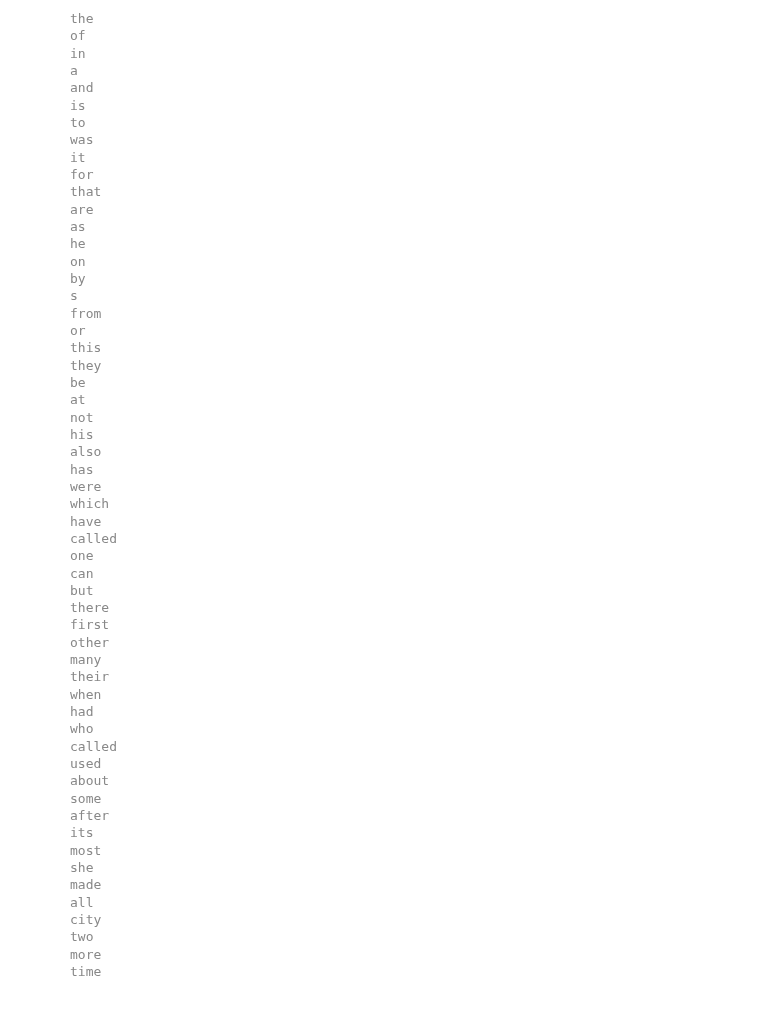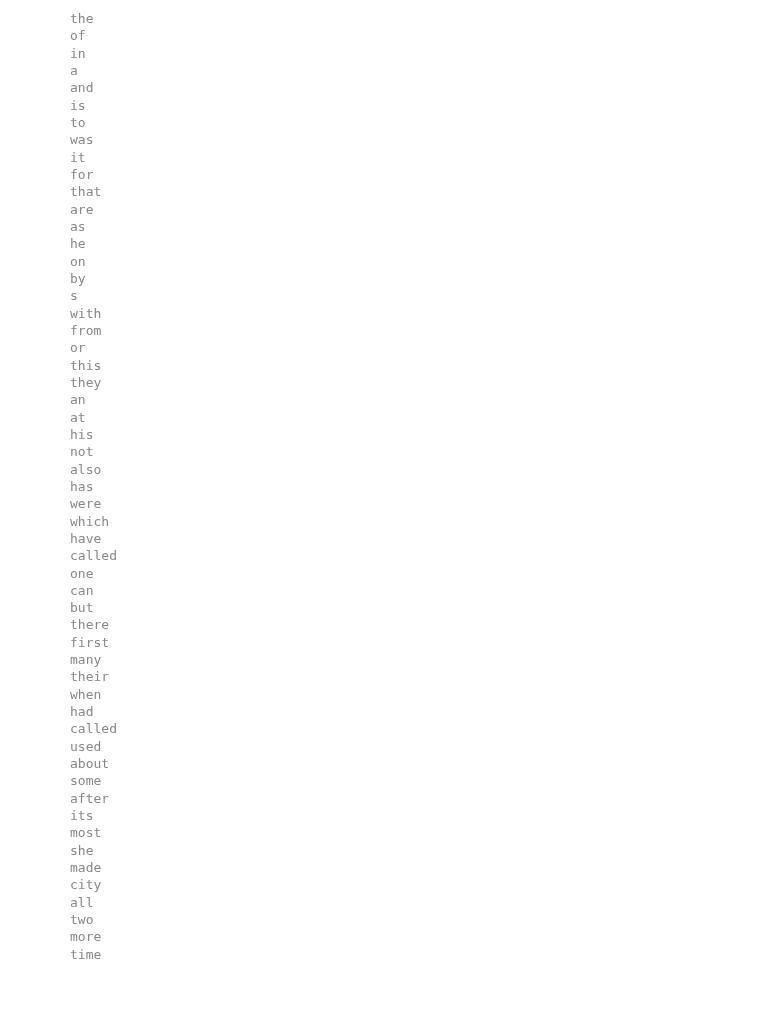--- a/index.html
+++ b/index.html
@@ -39,51 +39,52 @@
     <div class="word-item">was</div>
     <div class="word-item">it</div>
     <div class="word-item">for</div>
     <div class="word-item">that</div>
     <div class="word-item">are</div>
     <div class="word-item">as</div>
     <div class="word-item">he</div>
     <div class="word-item">on</div>
     <div class="word-item">by</div>
     <div class="word-item">s</div>
-    <div class="word-item">with</div>
     <div class="word-item">from</div>
     <div class="word-item">or</div>
     <div class="word-item">this</div>
     <div class="word-item">they</div>
-    <div class="word-item">an</div>
+    <div class="word-item">be</div>
     <div class="word-item">at</div>
+    <div class="word-item">not</div>
     <div class="word-item">his</div>
-    <div class="word-item">not</div>
     <div class="word-item">also</div>
     <div class="word-item">has</div>
     <div class="word-item">were</div>
     <div class="word-item">which</div>
     <div class="word-item">have</div>
     <div class="word-item">called</div>
     <div class="word-item">one</div>
     <div class="word-item">can</div>
     <div class="word-item">but</div>
     <div class="word-item">there</div>
     <div class="word-item">first</div>
+    <div class="word-item">other</div>
     <div class="word-item">many</div>
     <div class="word-item">their</div>
     <div class="word-item">when</div>
     <div class="word-item">had</div>
+    <div class="word-item">who</div>
     <div class="word-item">called</div>
     <div class="word-item">used</div>
     <div class="word-item">about</div>
     <div class="word-item">some</div>
     <div class="word-item">after</div>
     <div class="word-item">its</div>
     <div class="word-item">most</div>
     <div class="word-item">she</div>
     <div class="word-item">made</div>
+    <div class="word-item">all</div>
     <div class="word-item">city</div>
-    <div class="word-item">all</div>
     <div class="word-item">two</div>
     <div class="word-item">more</div>
     <div class="word-item">time</div>
   </div>
 
 </body></html>

